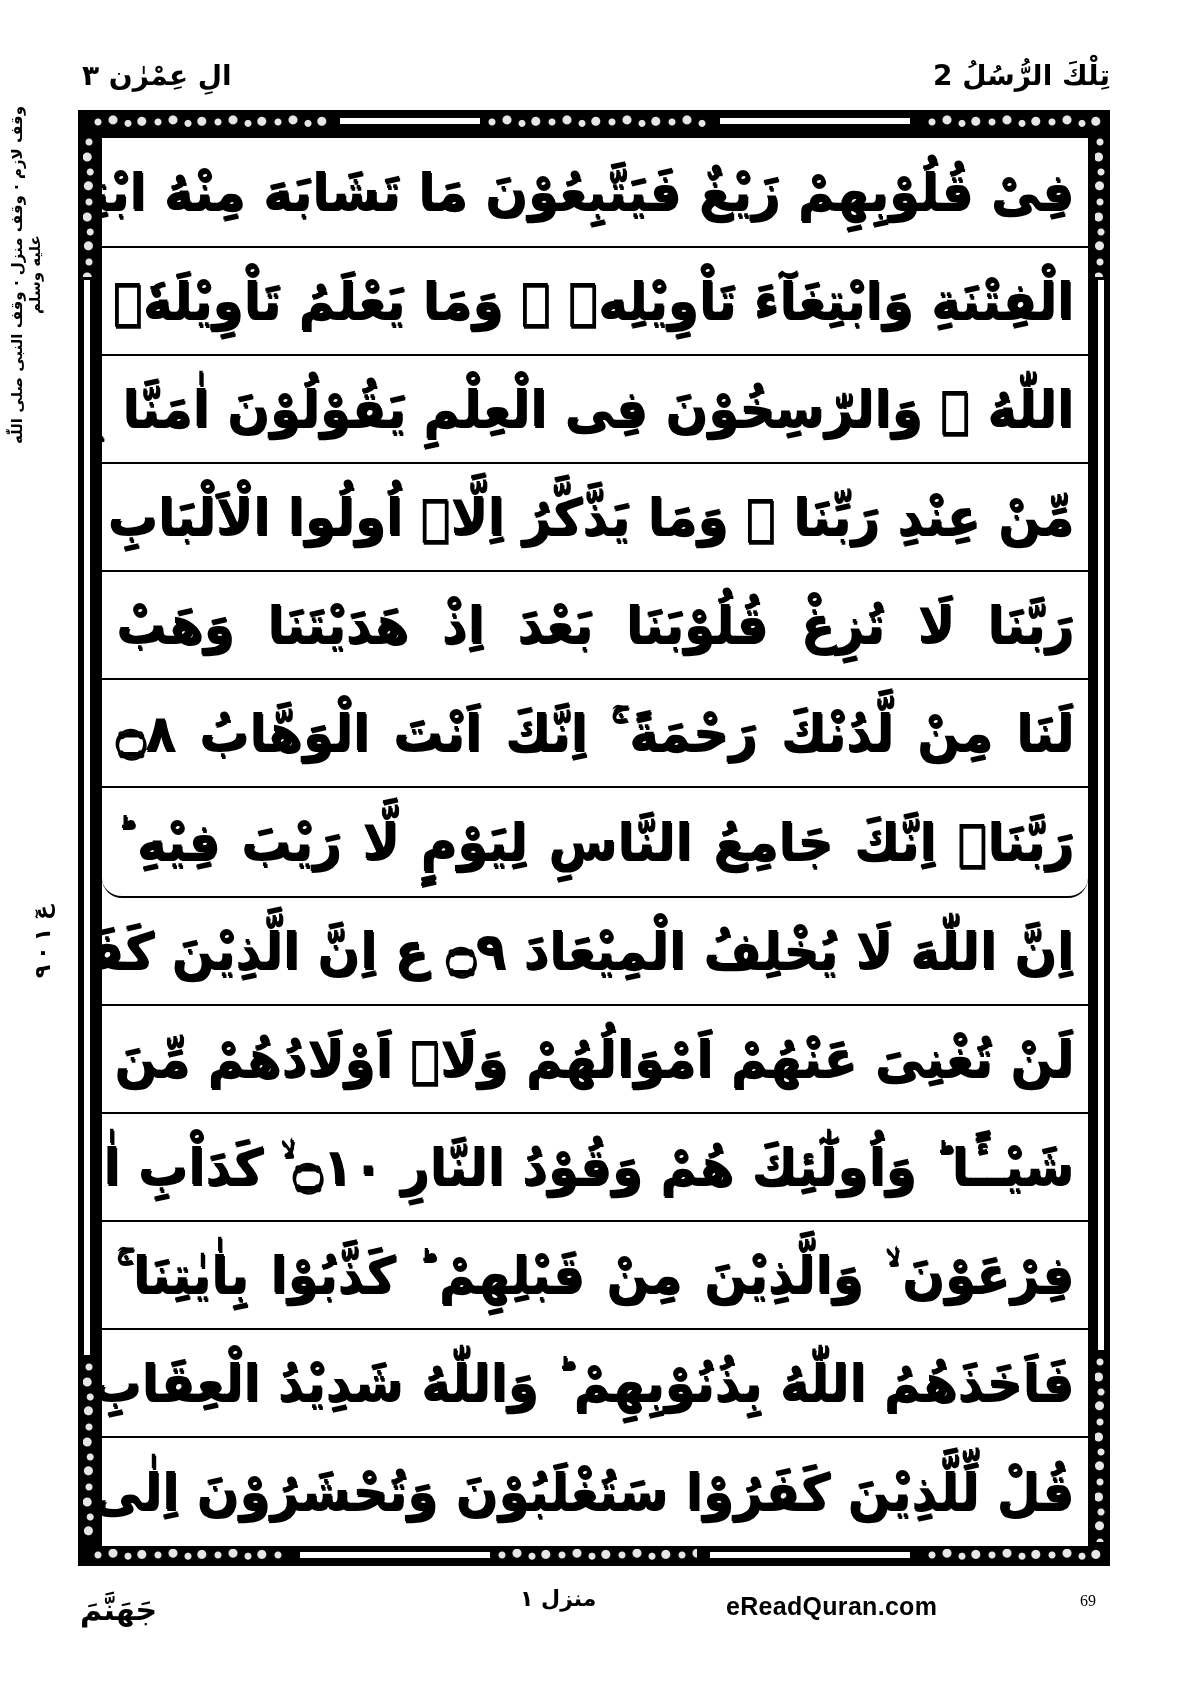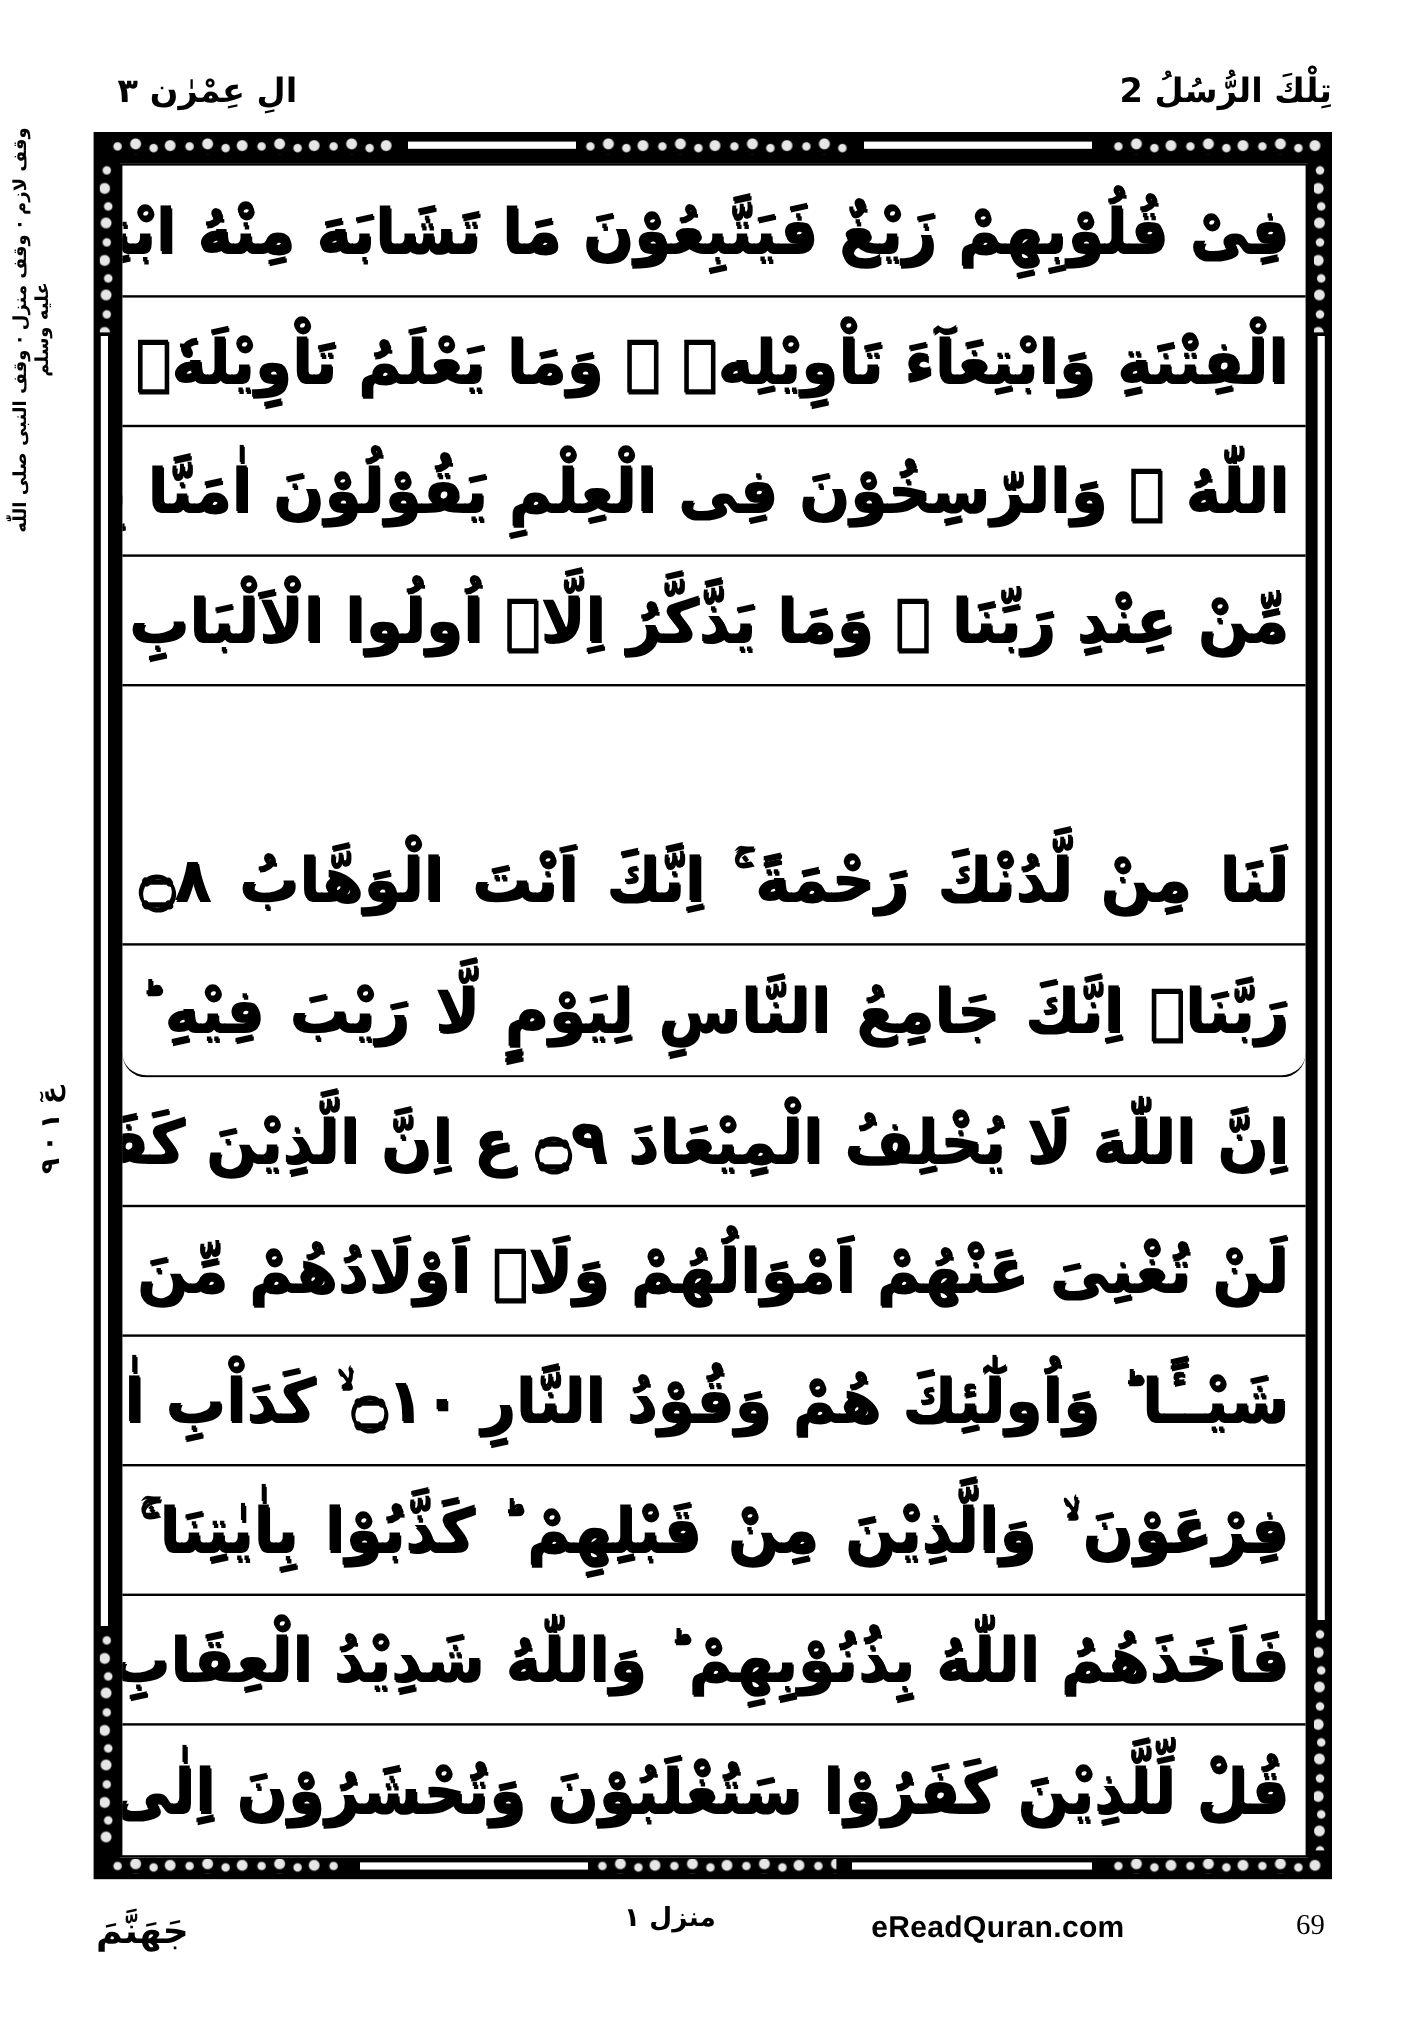--- a/index.html
+++ b/index.html
@@ -1,19 +1,19 @@
 <!DOCTYPE html>
 <html><head>
   <meta charset="utf-8">
   <style>
     html, body { margin:0; padding:0; background:#ffffff; }
     body { width:1190px; height:1684px; position:relative; overflow:hidden; font-family:"DejaVu Sans", sans-serif; color:#000; }
 
     .hdr { position:absolute; top:56px; font-family:"DejaVu Sans", sans-serif; font-weight:bold; font-size:28px; line-height:40px; direction:rtl; }
-    .hdr-left { left:98px; }
+    .hdr-left { left:82px; }
     .hdr-center { left:560px; width:80px; text-align:center; font-size:32px;margin-top:46px; }
     .hdr-right { right:80px; }
 
     .margin-note { position:absolute; left:8px; top:90px; width:60px; height:370px; writing-mode:vertical-rl; transform:rotate(180deg); direction:rtl; font-size:15px; line-height:18px; font-weight:bold; text-align:center; }
     .ruku { position:absolute; left:30px; top:905px; width:40px; writing-mode:vertical-rl; transform:rotate(180deg); font-size:22px; font-weight:bold; text-align:center; direction:rtl; }
 
     
     .frame-outer { position:absolute; left:78px; top:110px; width:1032px; height:1456px; background:#000; }
     .frame-lane { position:absolute; background:#fff; }
     .orn { position:absolute; background:#000; }
@@ -31,21 +31,21 @@
       background-size:100% 60px; }
 
     .text-panel { position:absolute; left:100px; top:136px; width:990px; height:1412px; background:#fff; border:2px solid #000; box-sizing:border-box; }
     .qline { position:absolute; left:0; width:100%; border-bottom:2px solid #000; box-sizing:border-box; display:flex; align-items:center; justify-content:center; direction:rtl; font-family:"DejaVu Sans", sans-serif; font-weight:bold; font-size:50px; white-space:nowrap; overflow:hidden; padding:0 14px; text-shadow: 1px 2px 0 #000; letter-spacing:0; }
     .qline:last-child { border-bottom:none; }
     .qline span.txt { display:block; width:100%; text-align:justify; text-align-last:justify; }
 
     .ftr-left { position:absolute; left:80px; top:1592px; font-size:30px; font-weight:bold; direction:rtl; }
     .ftr-manzil { position:absolute; left:520px; top:1586px; font-size:22px; font-weight:bold; direction:rtl; }
     .ftr-site { position:absolute; left:710px; top:1592px; font-family:"Liberation Sans", sans-serif; font-weight:bold; font-size:25px; letter-spacing:0.3px;margin-left:16px; }
-    .ftr-page { position:absolute; left:1080px; top:1592px; font-family:"Liberation Serif", serif; font-size:24px; }
+    .ftr-page { position:absolute; left:1080px; top:1592px; font-family:"Liberation Serif", serif; font-size:16px; }
   </style>
 </head>
 <body>
 
 <div>
   <div class="hdr hdr-left">الِ عِمْرٰن ٣</div>
   <div class="hdr hdr-center">٦٩</div>
   <div class="hdr hdr-right">تِلْكَ الرُّسُلُ 2</div>
 </div>
 
@@ -80,20 +80,23 @@
     </div>
   <div class="qline" style="top:110px; height:108px;">
       <span class="txt">الْفِتْنَةِ وَابْتِغَآءَ تَاْوِيْلِهٖ ۚ وَمَا يَعْلَمُ تَاْوِيْلَهٗۤ اِلَّا</span>
     </div>
   <div class="qline" style="top:218px; height:108px;">
       <span class="txt">اللّٰهُ ۘ وَالرّٰسِخُوْنَ فِى الْعِلْمِ يَقُوْلُوْنَ اٰمَنَّا بِهٖ ۙ كُلٌّ</span>
     </div>
   <div class="qline" style="top:326px; height:108px;">
       <span class="txt">مِّنْ عِنْدِ رَبِّنَا ۚ وَمَا يَذَّكَّرُ اِلَّاۤ اُولُوا الْاَلْبَابِ ۝٧</span>
     </div>
+  <div class="qline" style="top:434px; height:108px;">
+      <span class="txt">رَبَّنَا لَا تُزِغْ قُلُوْبَنَا بَعْدَ اِذْ هَدَيْتَنَا وَهَبْ</span>
+    </div>
   <div class="qline" style="top:542px; height:108px;">
       <span class="txt">لَنَا مِنْ لَّدُنْكَ رَحْمَةً ۚ اِنَّكَ اَنْتَ الْوَهَّابُ ۝٨</span>
     </div>
   <div class="qline" style="top:650px; height:110px;border-radius:20px;">
       <span class="txt">رَبَّنَاۤ اِنَّكَ جَامِعُ النَّاسِ لِيَوْمٍ لَّا رَيْبَ فِيْهِ ؕ</span>
     </div>
   <div class="qline" style="top:760px; height:108px;">
       <span class="txt">اِنَّ اللّٰهَ لَا يُخْلِفُ الْمِيْعَادَ ۝٩ ع اِنَّ الَّذِيْنَ كَفَرُوْا</span>
     </div>
   <div class="qline" style="top:868px; height:108px;">

